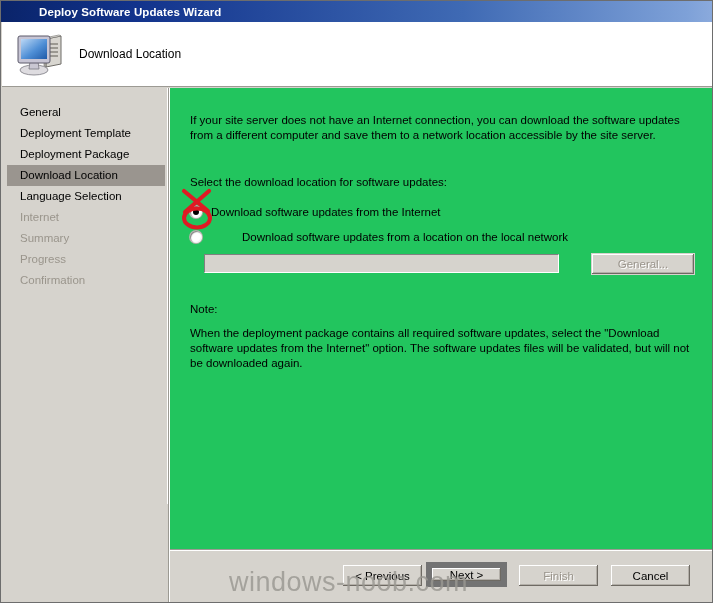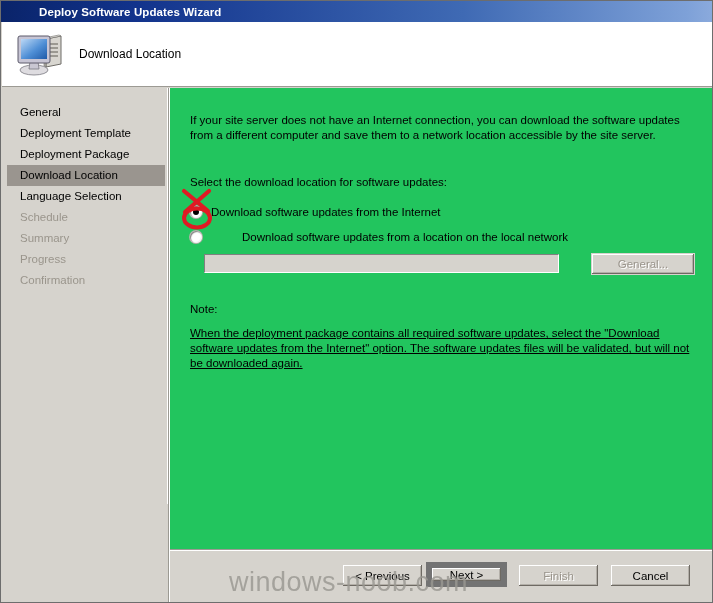--- a/index.html
+++ b/index.html
@@ -223,21 +223,20 @@
     font-size: 11.5px;
     color: #000000;
   }
   .note-text {
     position: absolute;
     left: 20px; top: 238px;
     width: 506px;
     font-size: 11.5px;
     line-height: 15px;
     color: #000000;
-    text-decoration: underline;
   }
 
   
   .h-divider {
     position: absolute;
     left: 169px; top: 548px;
     width: 543px; height: 2px;
     background: linear-gradient(to bottom, #9c9a93 0 1px, #ffffff 1px 2px);
   }
 
@@ -328,21 +327,21 @@
     </svg>
     <span class="header-title">Download Location</span>
   </div>
 
   <div class="sidebar">
     <div class="side-item">General</div>
     <div class="side-item">Deployment Template</div>
     <div class="side-item">Deployment Package</div>
     <div class="side-item selected">Download Location</div>
     <div class="side-item">Language Selection</div>
-    <div class="side-item disabled">Schedule</div>
+    <div class="side-item disabled">Internet</div>
     <div class="side-item disabled">Summary</div>
     <div class="side-item disabled">Progress</div>
     <div class="side-item disabled">Confirmation</div>
   </div>
   <div class="v-divider"></div>
 
   <div class="content">
     <div class="intro-text">If your site server does not have an Internet connection, you can download the software updates from a different computer and save them to a network location accessible by the site server.</div>
     <div class="select-label">Select the download location for software updates:</div>
 

